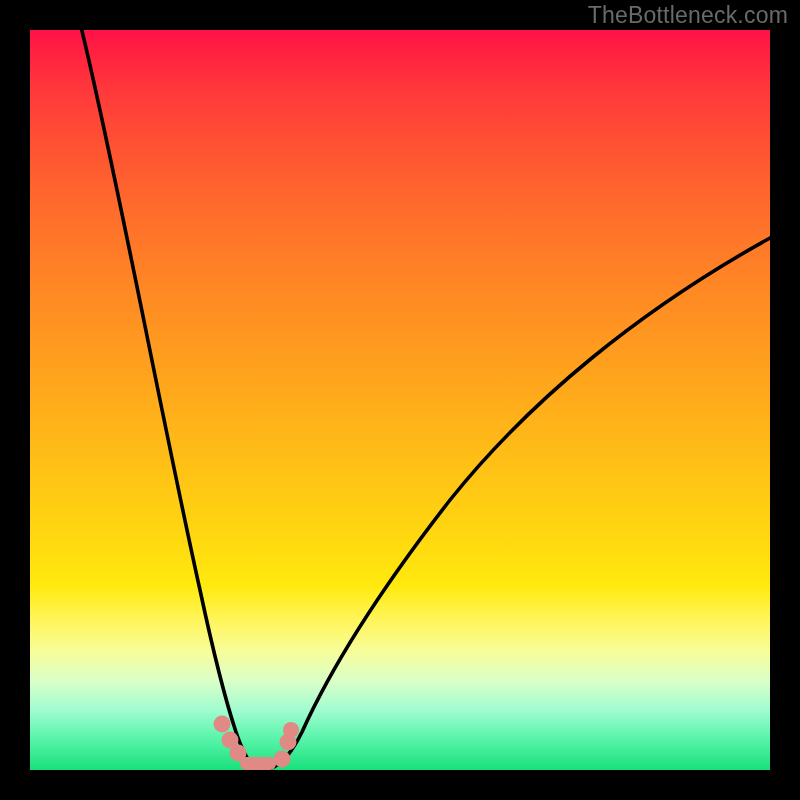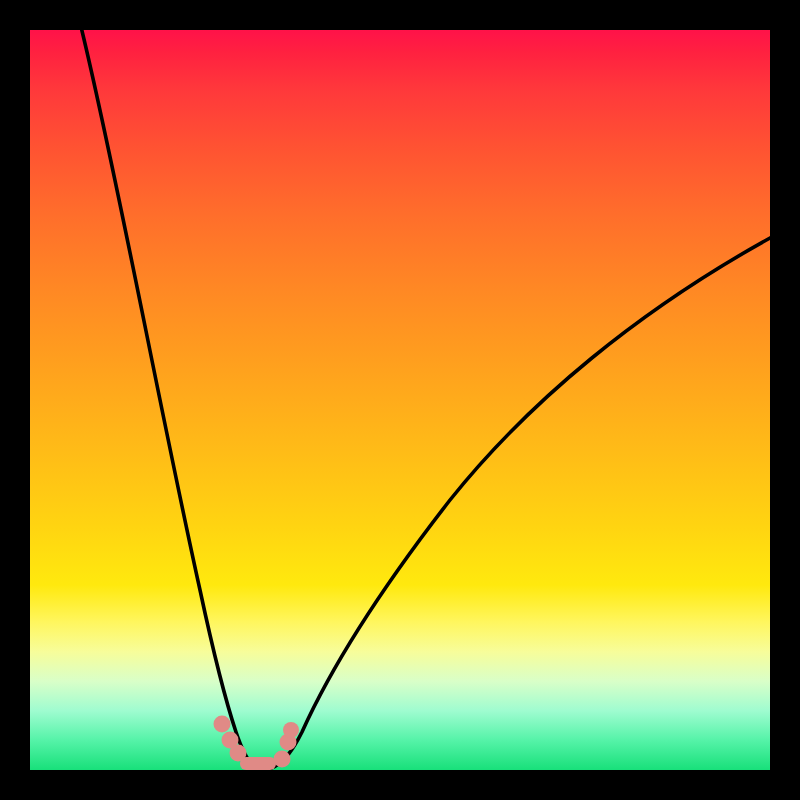--- a/index.html
+++ b/index.html
@@ -62,20 +62,21 @@
     width: 740px;
     height: 740px;
     z-index: 10;
   }
 </style>
 </head>
 <body>
 
 <div class="frame">
 
+  <div class="watermark">TheBottleneck.com</div>
 
   <div class="plot">
 
     <svg class="curve" viewBox="0 0 740 740" preserveAspectRatio="none">
       <path d="
               M 51.8,0
               C 88,150  130,380  170,560
               C 185,630 196,672 206,702
               C 212,720 218,732 225,737
               C 230,740 238,740 244,737

